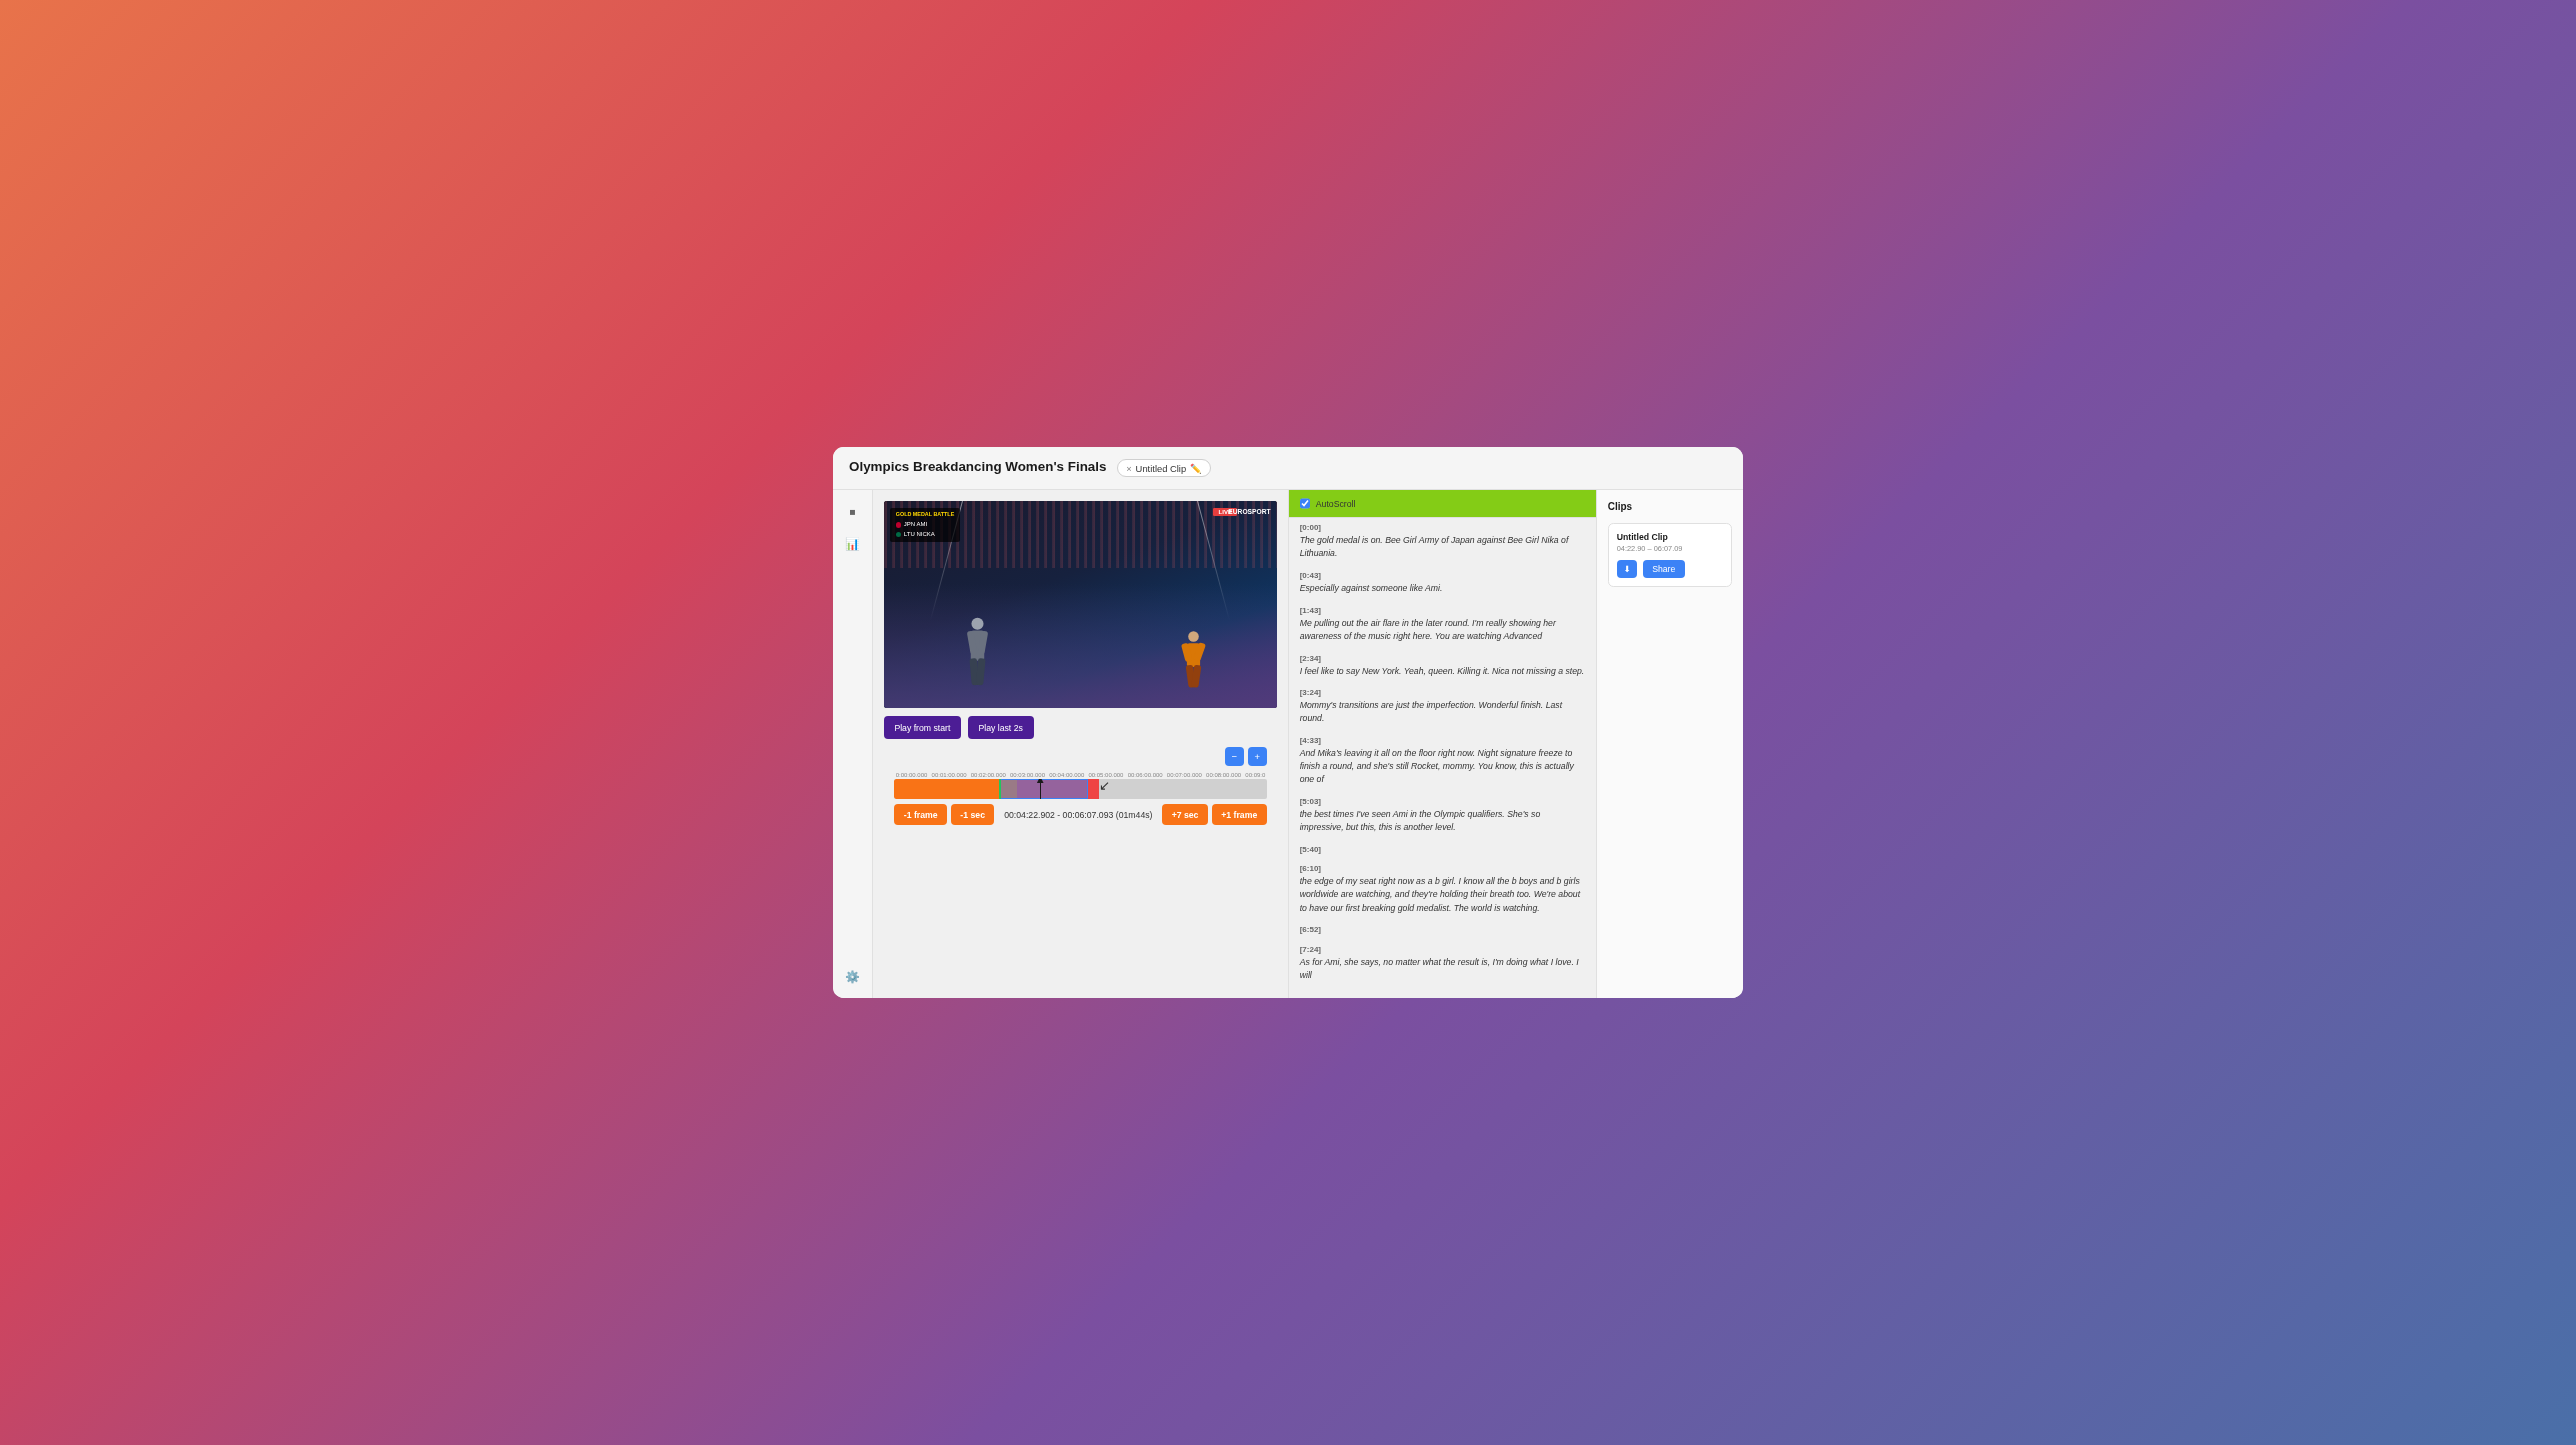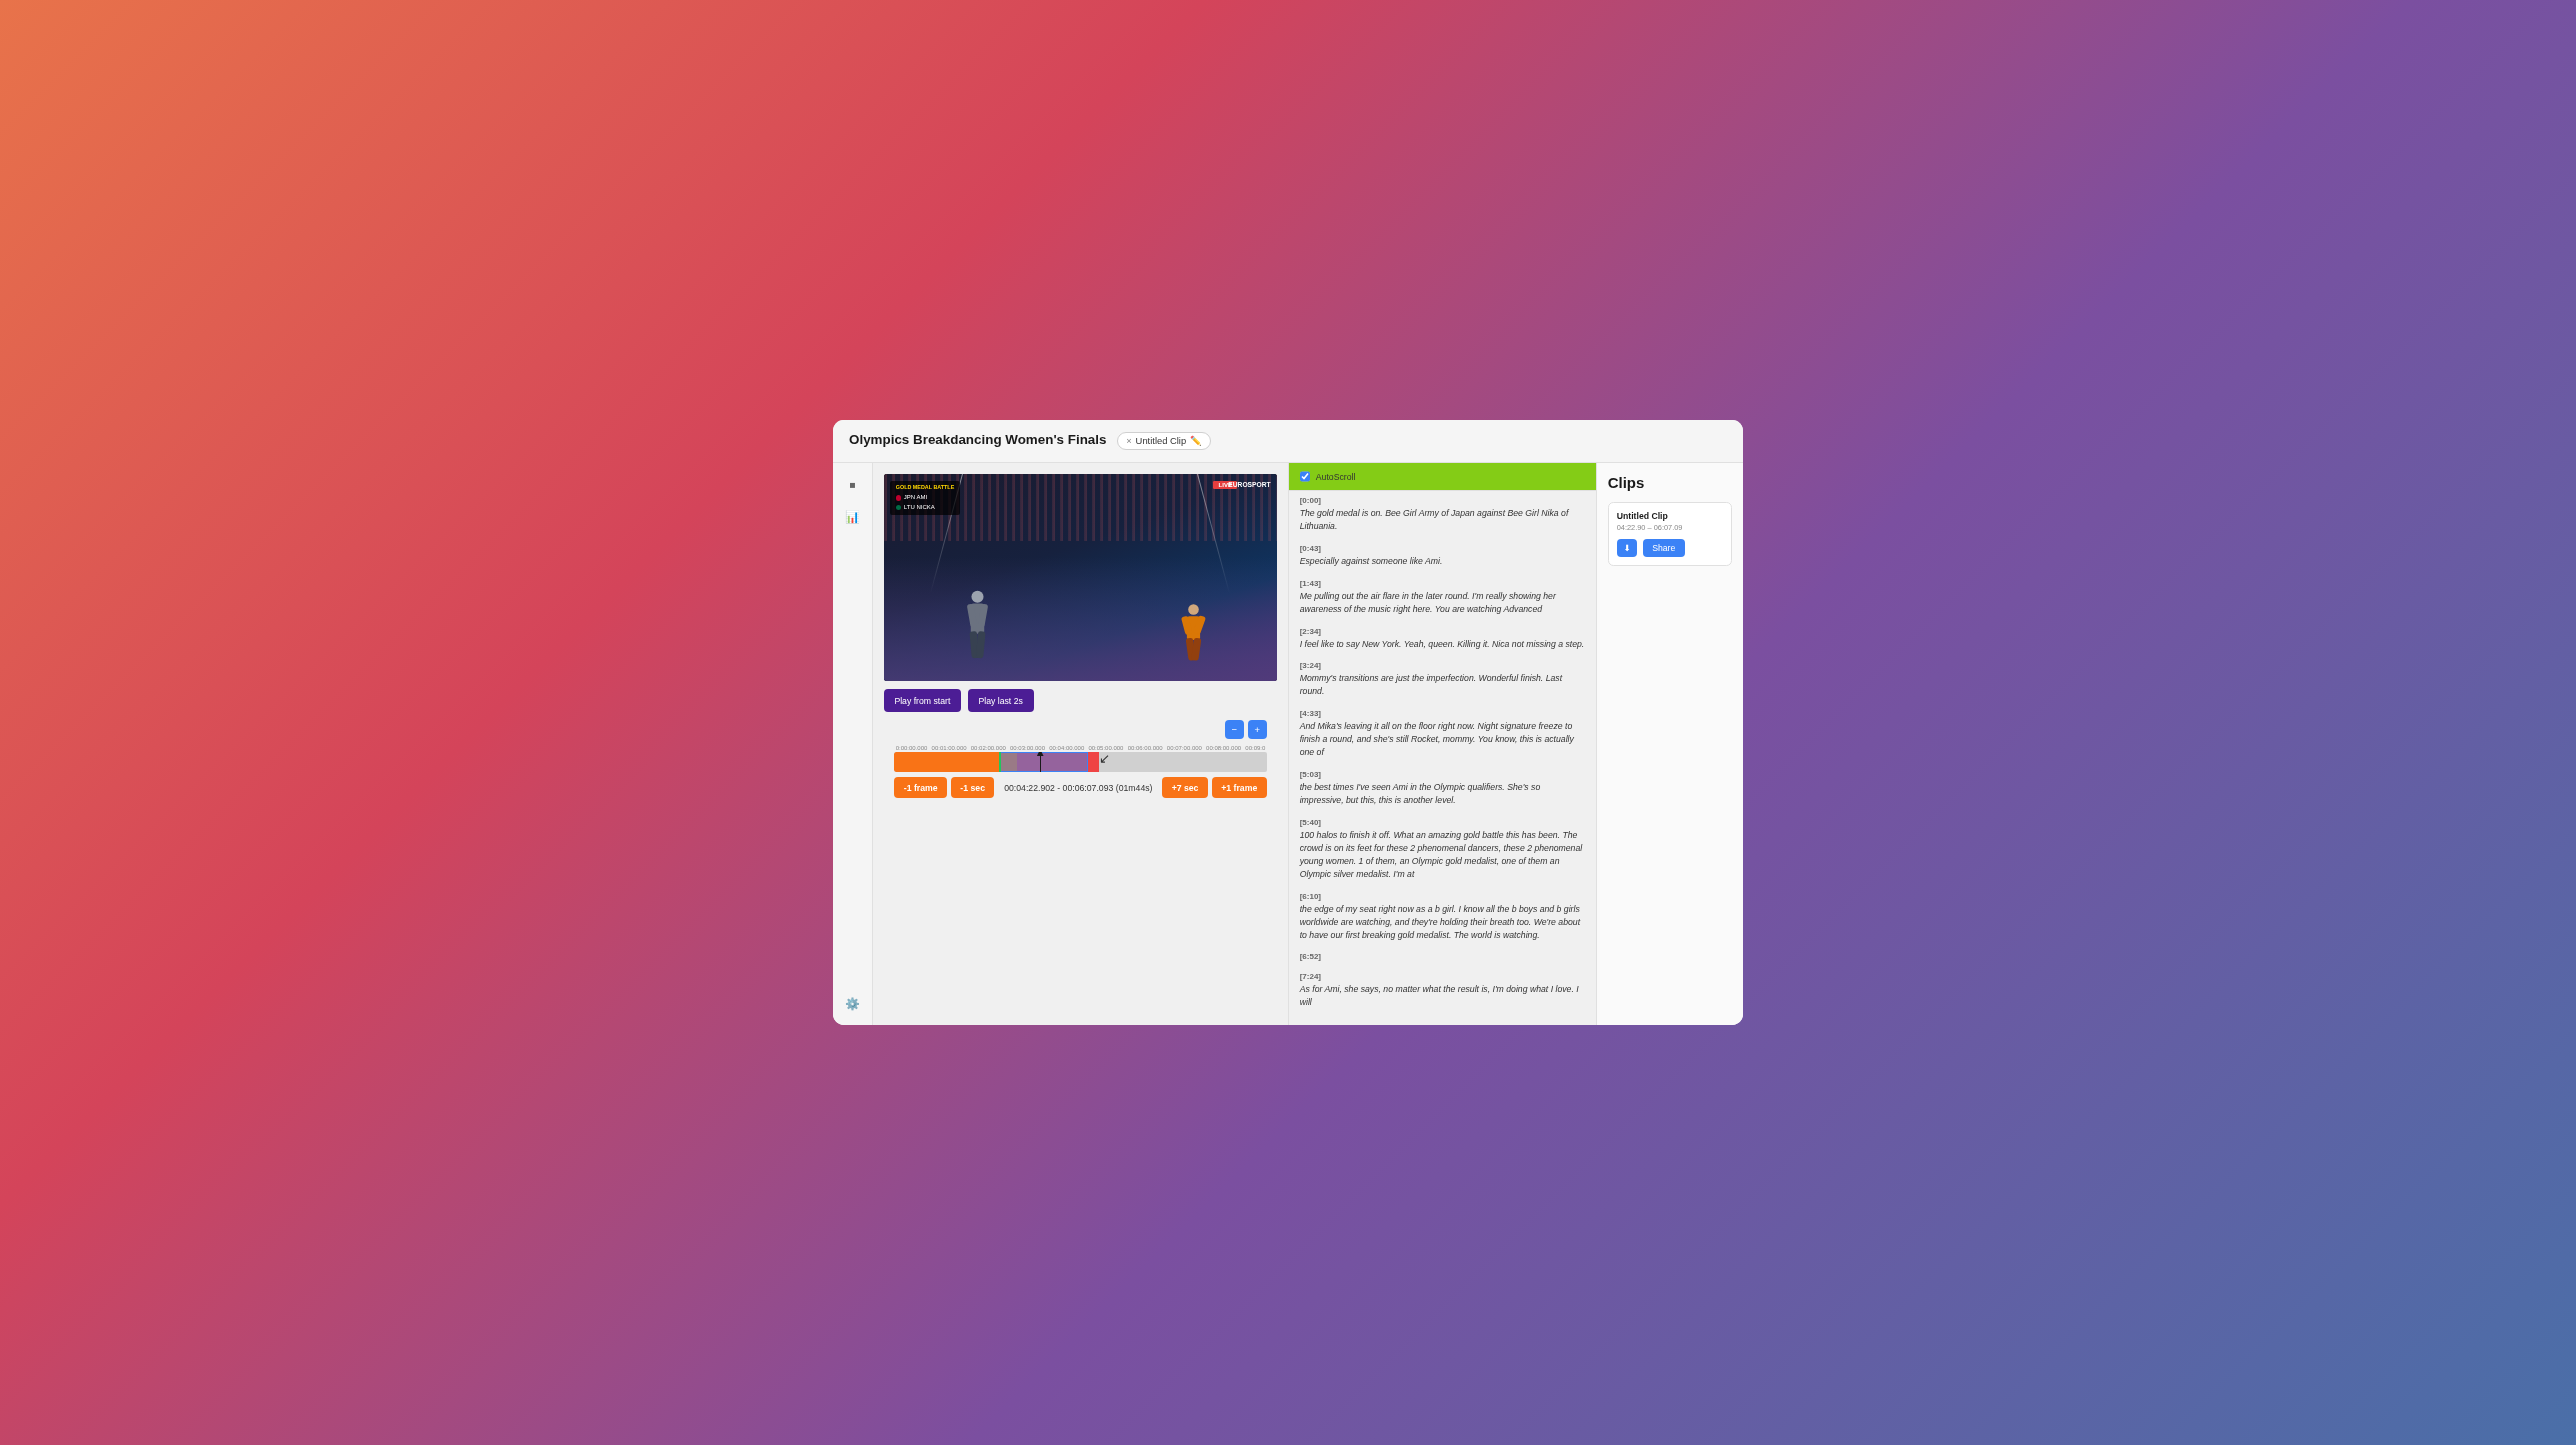--- a/index.html
+++ b/index.html
@@ -350,21 +350,21 @@
       font-style: italic;
     }
     
     .clips-sidebar {
       width: 147px;
       border-left: 0.7px solid #e0e0e0;
       background: #fafafa;
       padding: 10.7px;
     }
     .clips-title {
-      font-size: 15px;
+      font-size: 10px;
       font-weight: 600;
       color: #1a1a1a;
       margin-bottom: 10.7px;
     }
     .clip-card {
       background: #fff;
       border: 0.7px solid #e0e0e0;
       border-radius: 5.4px;
       padding: 8px;
     }
@@ -616,21 +616,20 @@
               <div class="transcript-entry">
                 <div class="transcript-timestamp">[4:33]</div>
                 <div class="transcript-text">And Mika's leaving it all on the floor right now. Night signature freeze to finish a round, and she's still Rocket, mommy. You know, this is actually one of</div>
               </div>
               <div class="transcript-entry">
                 <div class="transcript-timestamp">[5:03]</div>
                 <div class="transcript-text">the best times I've seen Ami in the Olympic qualifiers. She's so impressive, but this, this is another level.</div>
               </div>
               <div class="transcript-entry">
                 <div class="transcript-timestamp">[5:40]</div>
-                <div class="transcript-text">100 halos to finish it off. What an amazing gold battle this has been. The crowd is on its feet for these 2 phenomenal dancers, these 2 phenomenal young women. 1 of them, an Olympic gold medalist, one of them an Olympic silver medalist. I'm at</div>
               </div>
               <div class="transcript-entry">
                 <div class="transcript-timestamp">[6:10]</div>
                 <div class="transcript-text">the edge of my seat right now as a b girl. I know all the b boys and b girls worldwide are watching, and they're holding their breath too. We're about to have our first breaking gold medalist. The world is watching.</div>
               </div>
               <div class="transcript-entry">
                 <div class="transcript-timestamp">[6:52]</div>
               </div>
               <div class="transcript-entry">
                 <div class="transcript-timestamp">[7:24]</div>

